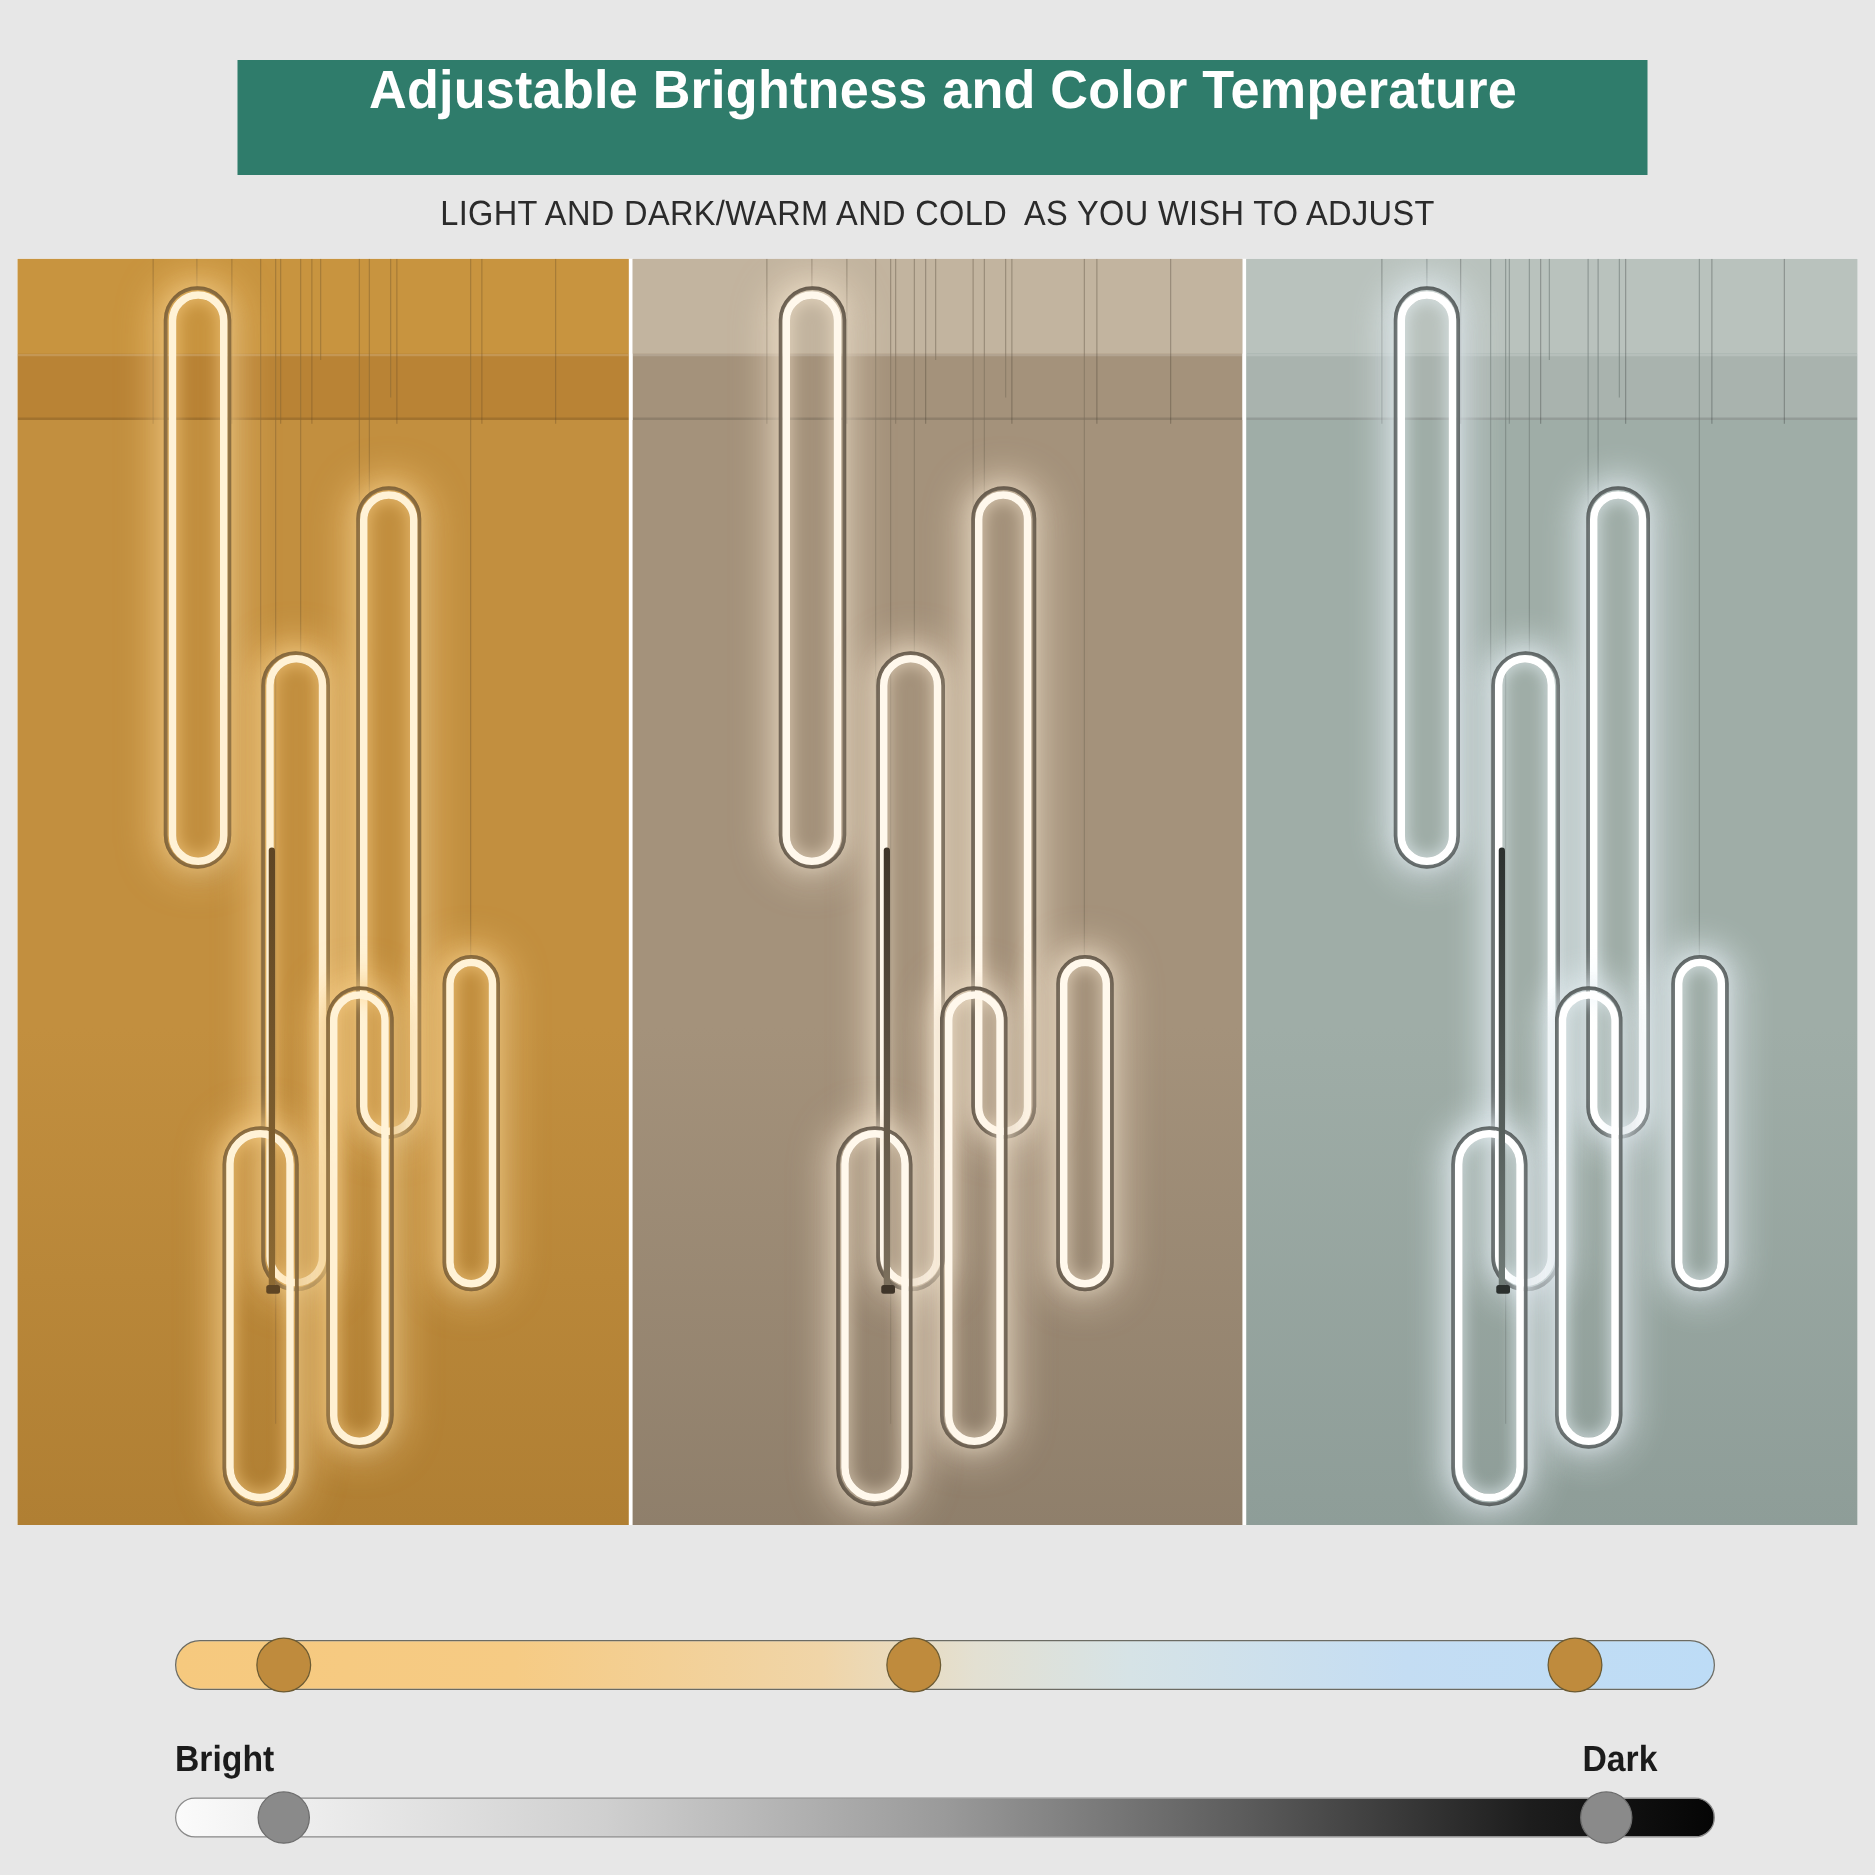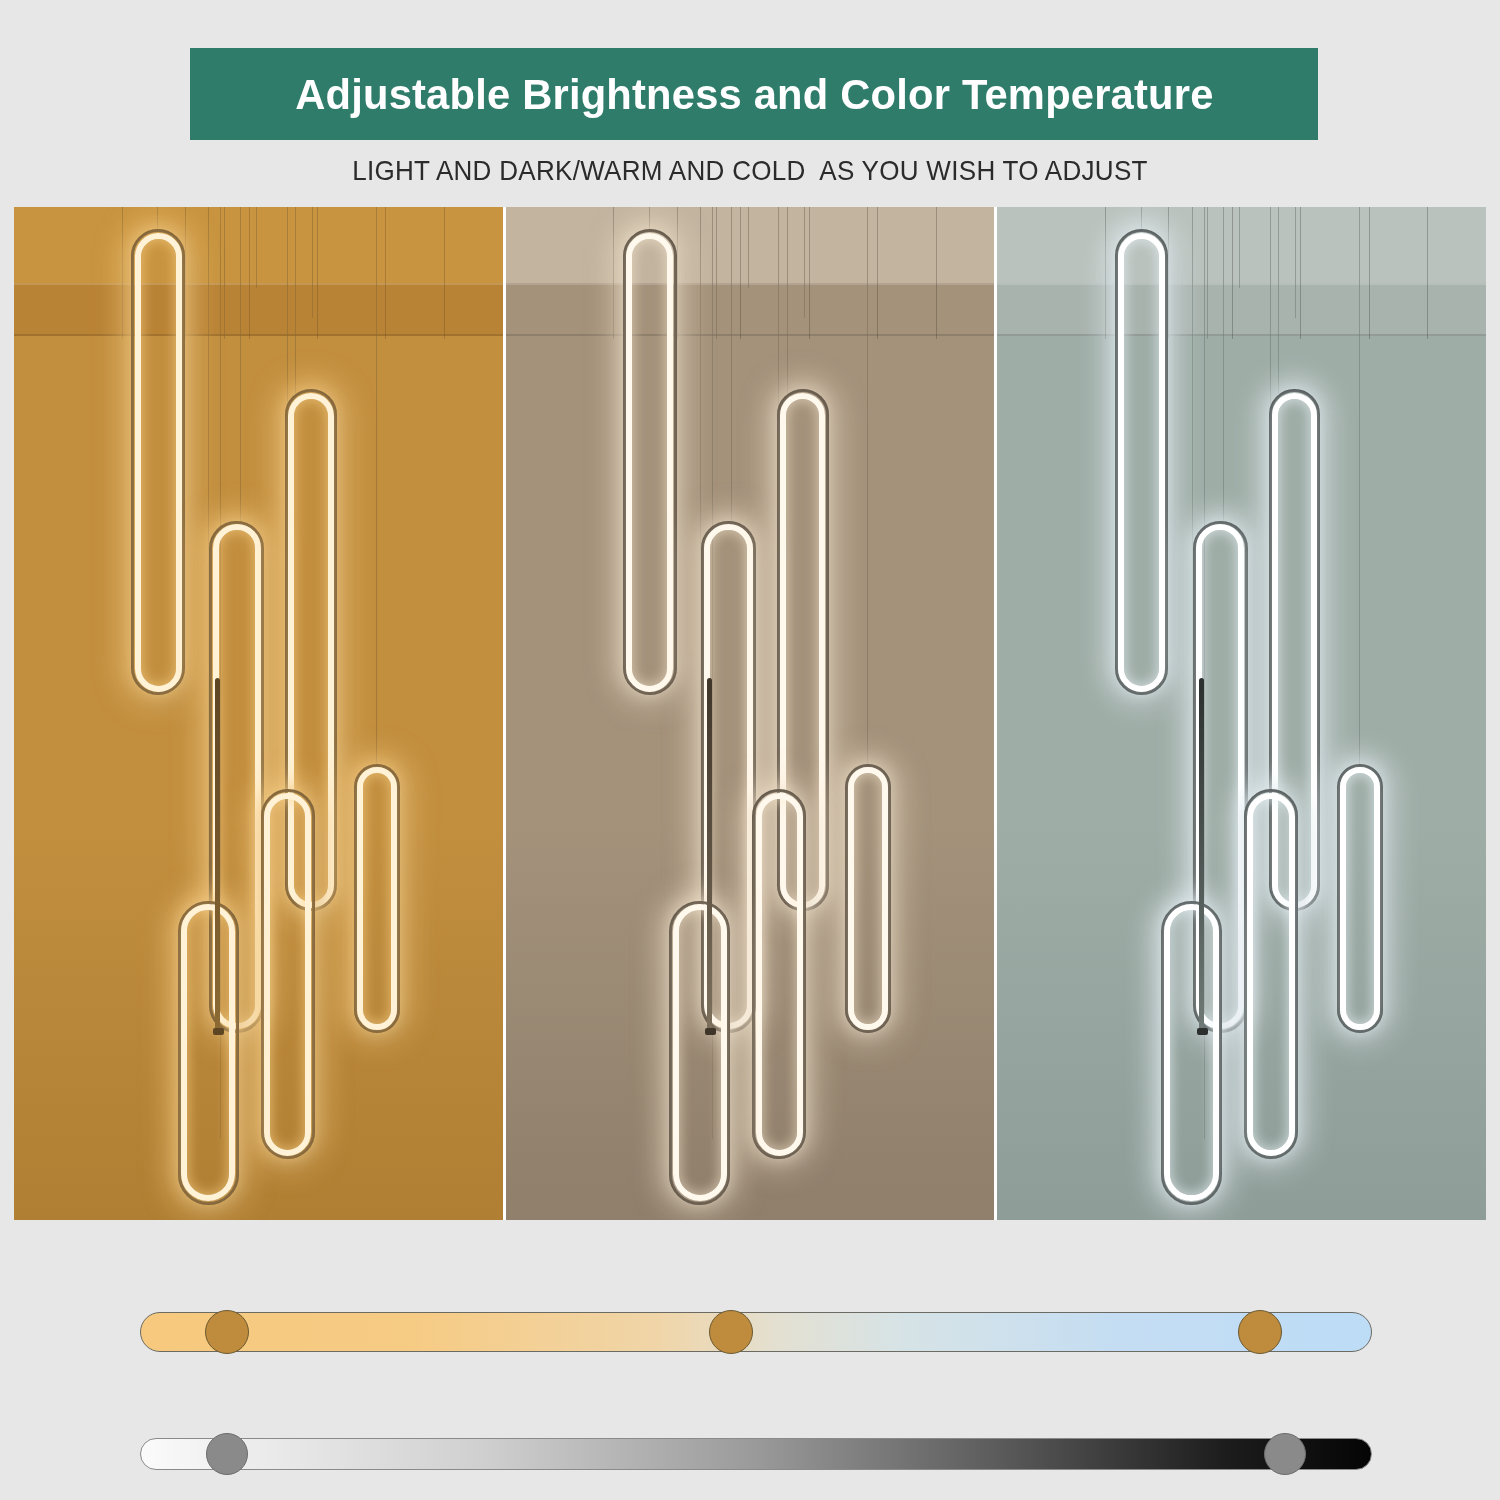--- a/index.html
+++ b/index.html
@@ -21,21 +21,21 @@
 
   
   .title-banner {
     position: absolute;
     left: 190px;
     top: 48px;
     width: 1128px;
     height: 92px;
     background: #2f7c6b;
     display: flex;
-    align-items: center;
+    align-items: flex-start;
     justify-content: center;
   }
   .title-text {
     color: #ffffff;
     font-size: 43px;
     font-weight: bold;
     letter-spacing: 0.2px;
     white-space: nowrap;
     font-family: "Liberation Sans", sans-serif;
     transform: scaleX(0.97);
@@ -353,19 +353,23 @@
 
   </div>
 
 
   <div class="temp-track">
     <div class="thumb thumb-temp" id="tthumb0" style="left: 7%; top: 50%; background: rgb(191, 139, 61);"></div>
     <div class="thumb thumb-temp" id="tthumb1" style="left: 48%; top: 50%; background: rgb(191, 139, 61);"></div>
     <div class="thumb thumb-temp" id="tthumb2" style="left: 91%; top: 50%; background: rgb(191, 139, 61);"></div>
   </div>
 
+  <div class="brightness-labels">
+    <div class="br-label br-0">Bright</div>
+    <div class="br-label br-1">Dark</div>
+  </div>
 
   <div class="bright-track">
     <div class="thumb thumb-bright" id="bthumb0" style="left: 7%; top: 50%; background: rgb(138, 138, 138);"></div>
     <div class="thumb thumb-bright" id="bthumb1" style="left: 93%; top: 50%; background: rgb(138, 138, 138);"></div>
   </div>
 
 </div>
 
 </body></html>

